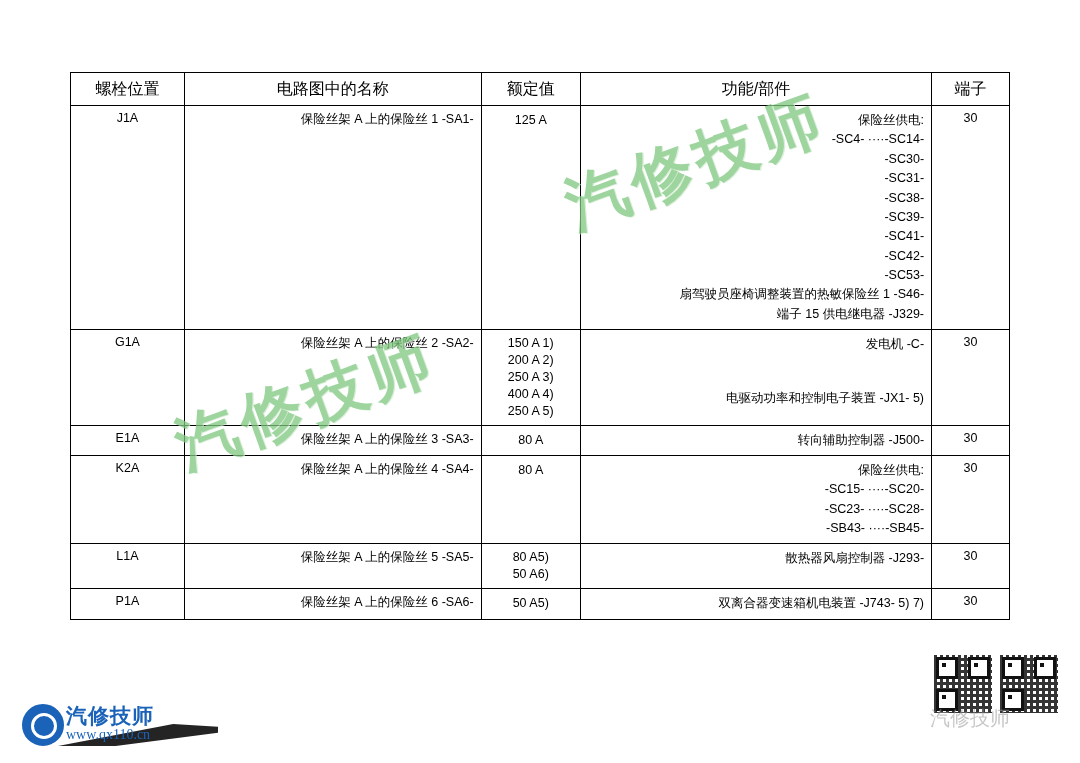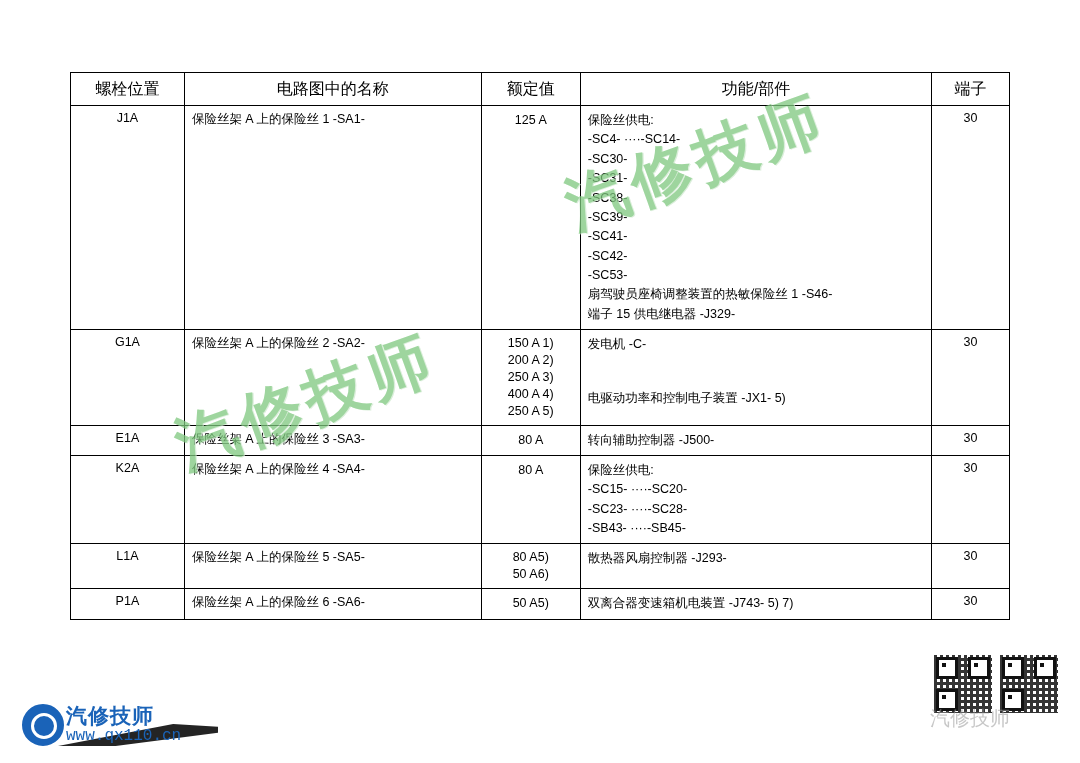--- a/index.html
+++ b/index.html
@@ -50,21 +50,21 @@
     vertical-align: middle;
     height: 22px;
     font-size: 16px;
   }
   .col-pos { width: 110px; text-align: center; }
   .col-name { width: 320px; text-align: left; }
   .col-rating { width: 90px; text-align: center; margin-top: 12px; }
   .col-func { width: 350px; text-align: left; margin-top: 18px; }
   .col-term { width: 70px; text-align: center; }
   .cell-center { text-align: center; }
-  .cell-left { text-align: left; }
+  .cell-left { text-align: right; }
   .line { display: block; line-height: 1.55; white-space: nowrap; }
   .line.small-gap { line-height: 1.35; }
   sup { font-size: 8.5px; vertical-align: super; }
   .spacer-lines { display: block; height: 34px; }
   .footnote {
     position: absolute;
     left: 78px;
     top: 660px;
     font-size: 12px;
   }
@@ -132,22 +132,22 @@
     font-size: 21px;
     font-weight: bold;
     font-family: "DejaVu Sans", sans-serif;
     letter-spacing: 1px;
   }
   .logo-url {
     position: absolute;
     left: 44px;
     top: 27px;
     color: #1a63b8;
-    font-size: 16px;
-    font-family: Liberation Mono, monospace;
+    font-size: 14px;
+    font-family: Liberation Serif, serif;
   }
   .logo-swoosh {
     position: absolute;
     left: 36px;
     top: 24px;
     width: 160px;
     height: 22px;
     background: #111111;
     clip-path: polygon(0% 100%, 72% 0%, 100% 12%, 100% 40%, 36% 100%);
     opacity: 0.92;

